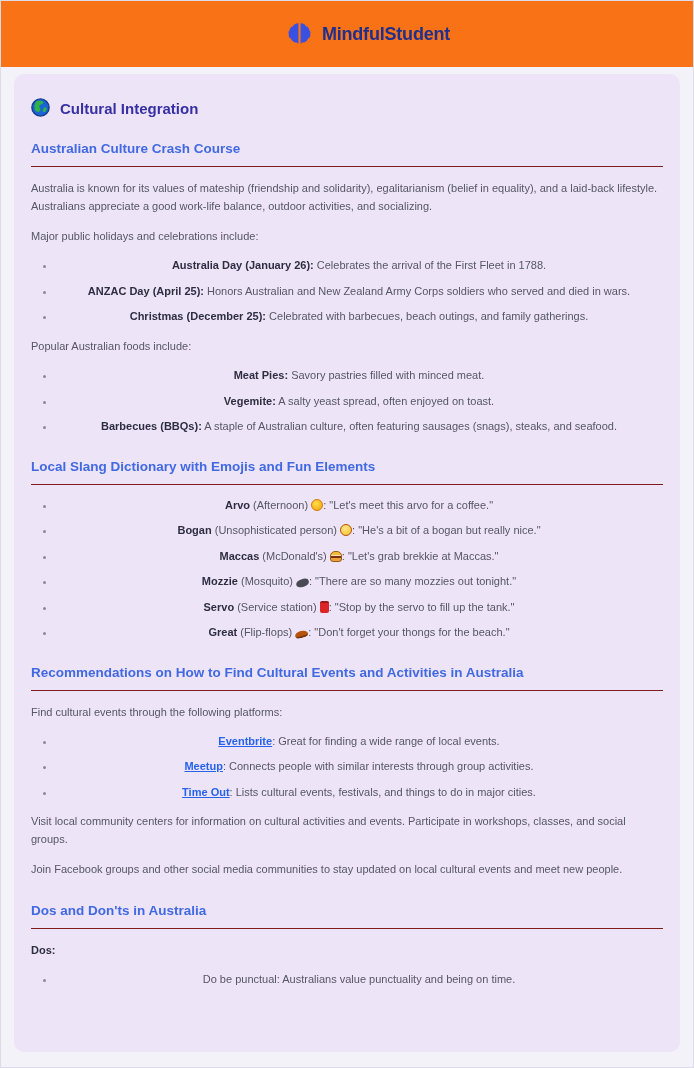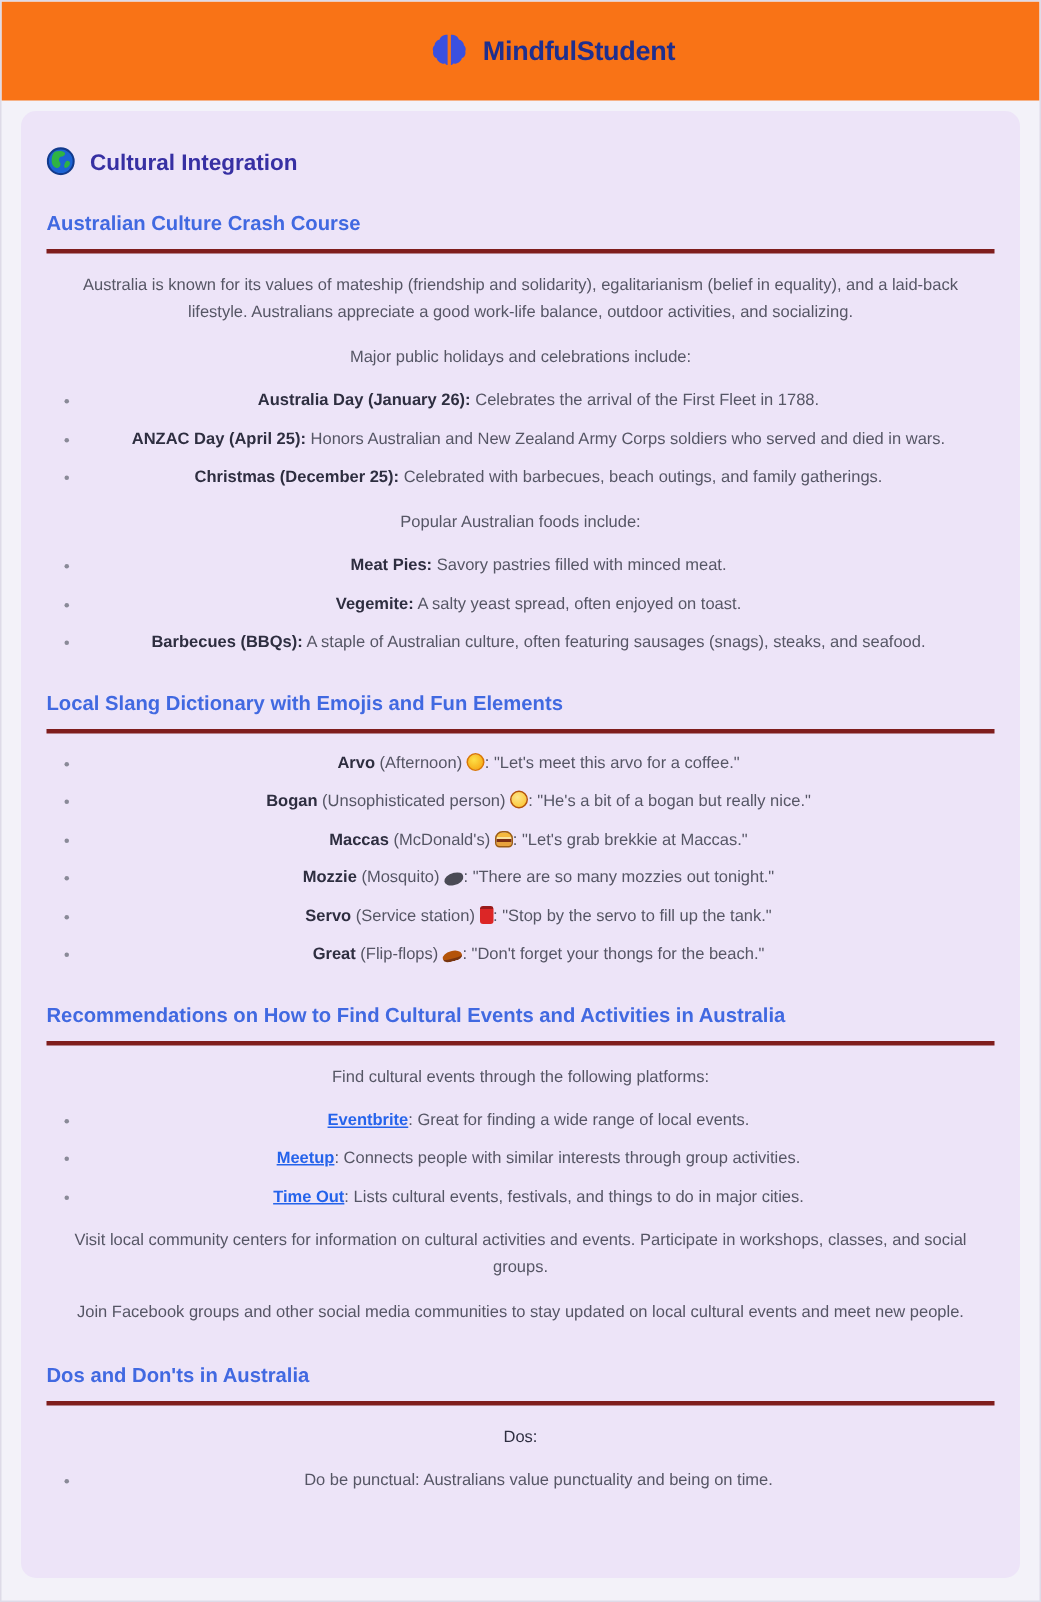--- a/index.html
+++ b/index.html
@@ -33,30 +33,30 @@
     min-height: 978px;
   }
 
   .title-row { display: flex; align-items: flex-end; gap: 10px; margin: 8px 0 2px 0; cursor: pointer; }
   .modal-title { font-size: 15px; font-weight: bold; color: #3730a3; }
   .subtitle { font-size: 11px; color: #6b6b7c; margin: 12px 0 4px 0; }
 
   h2.section-heading {
     font-size: 13.5px; font-weight: bold; color: #4169e1;
     margin-top: 24px; padding-bottom: 10px;
-    border-bottom: 3px solid #7f1d1d;
-  }
-  .section p { font-size: 11px; line-height: 1.65; margin: 12px 12px; text-align: center; }
+    border-bottom: 1px solid #7f1d1d;
+  }
+  .section p { font-size: 11px; line-height: 1.65; margin: 12px 0; }
 
   ul { list-style: disc; padding-left: 24px; margin: 12px 0; text-align: center; }
   li { font-size: 11px; line-height: 1.5; margin: 9px 0; color: #565665; }
   li::marker { color: #8a8a98; font-size: 9px; }
   li b { color: #2e2e40; }
 
-  .sub-label { font-size: 11.5px; font-weight: normal; color: #2e2e40; margin: 16px 0 10px 0; }
+  .sub-label { font-size: 11.5px; font-weight: bold; color: #2e2e40; margin: 16px 0 10px 0; }
 
   a.plink { color: #2563eb; font-weight: bold; text-decoration: underline; cursor: pointer; }
 
   
   .emoji { display: inline-block; width: 12px; height: 12px; vertical-align: -2px; }
   .sun-icon { background: radial-gradient(circle at 40% 35%, #fde047, #f59e0b); border-radius: 50%; border: 1px solid #d97706; }
   .grin-face-icon { background: radial-gradient(circle at 40% 35%, #fde68a, #fbbf24); border-radius: 50%; border: 1px solid #b45309; }
   .burger-icon { height: 11px; border-radius: 5px 5px 3px 3px;
     background: linear-gradient(#f5b93e 0 30%, #f8e3a0 30% 45%, #7c2d12 45% 70%, #e8a33d 70% 100%);
     border: 1px solid #9a5b13; }

